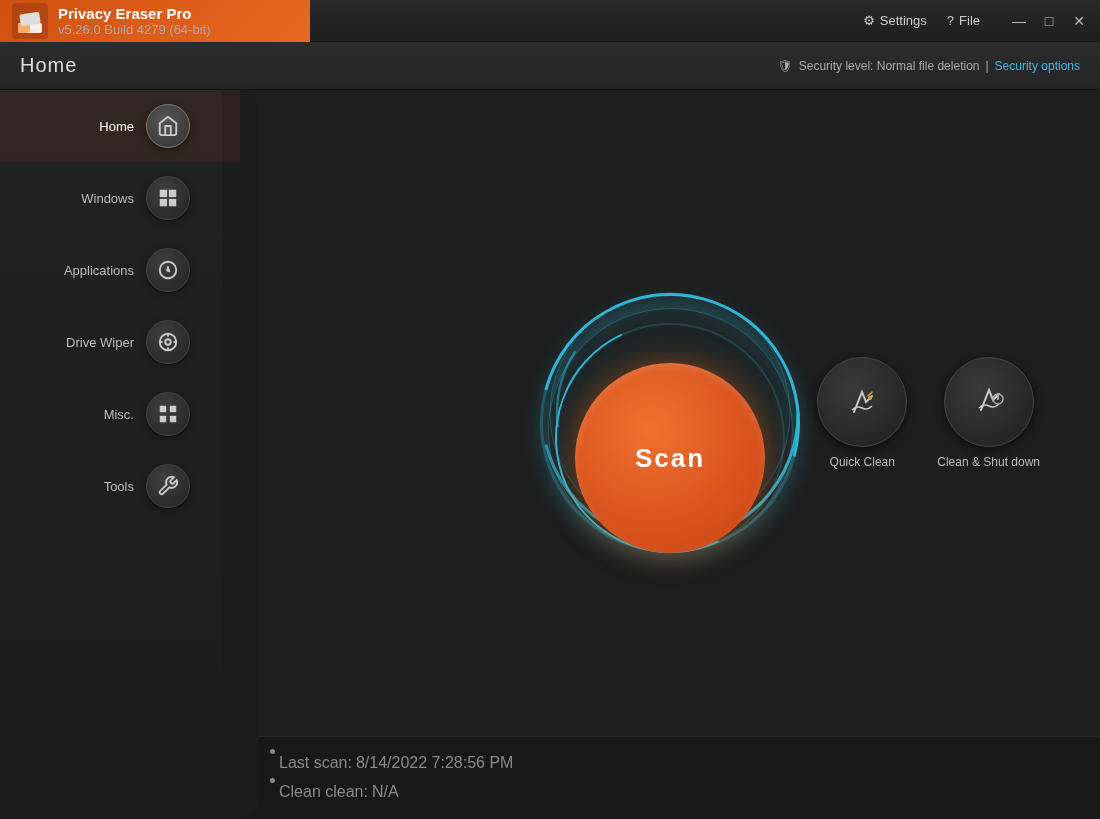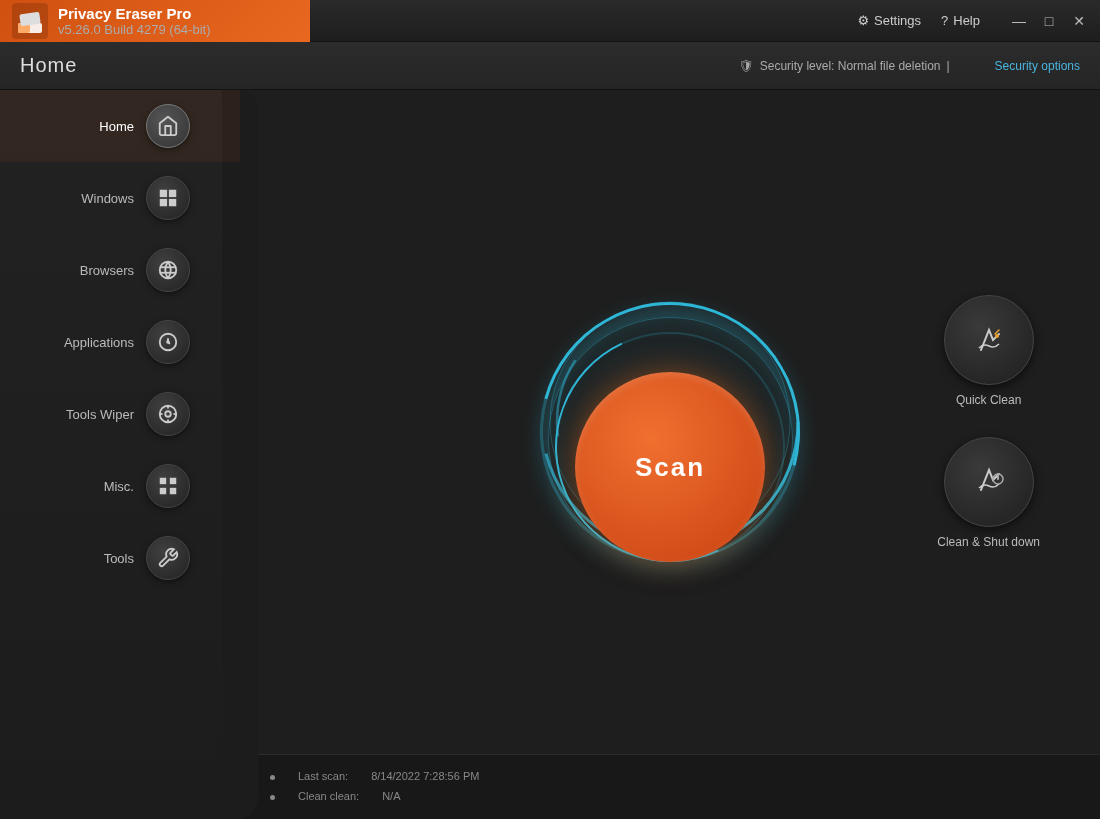--- a/index.html
+++ b/index.html
@@ -92,21 +92,20 @@
       display: flex;
       align-items: center;
       gap: 6px;
       font-size: 12px;
       color: #aaa;
     }
     #security-options-link {
       color: #4ab4e0;
       cursor: pointer;
       text-decoration: none;
-      margin-left: 39px;
     }
 
     
     #main-layout {
       display: flex;
       height: calc(819px - 42px - 48px);
     }
 
     
     #sidebar {
@@ -244,21 +243,21 @@
       transition: transform 0.1s;
     }
 
     
     #action-buttons {
       position: absolute;
       right: 60px;
       top: 50%;
       transform: translateY(-50%);
       display: flex;
-      flex-direction: column;
+      flex-direction: row;
       gap: 30px;
       align-items: center;
     }
     .action-btn-wrapper {
       display: flex;
       flex-direction: column;
       align-items: center;
       gap: 8px;
     }
     .action-btn {
@@ -283,26 +282,25 @@
       text-align: center;
     }
 
     
     #status-bar {
       padding: 12px 30px;
       background: rgba(0,0,0,0.2);
       border-top: 1px solid #2a2a2a;
     }
     .status-line {
-      font-size: 11px;
+      font-size: 16px;
       color: #888;
       line-height: 1.8;
       display: flex;
-      align-items: center;
-      gap: 23px;
+      gap: 4px;
     }
     .status-dot {
       width: 5px;
       height: 5px;
       border-radius: 50%;
       background: #888;
       flex-shrink: 0;
     }
 
     
@@ -338,21 +336,21 @@
     </div>
   </div>
   <div style="flex:1"></div>
   <div id="titlebar-controls">
     <button class="titlebar-btn">
       <span>⚙</span>
       <span>Settings</span>
     </button>
     <button class="titlebar-btn">
       <span>?</span>
-      <span>Help</span>
+      <span>File</span>
     </button>
     <div class="win-controls">
       <button class="win-ctrl">—</button>
       <button class="win-ctrl">□</button>
       <button class="win-ctrl close">✕</button>
     </div>
   </div>
 </div>
 
 <div id="headerbar">
@@ -383,43 +381,31 @@
         <div class="nav-icon-circle">
           <svg width="22" height="22" viewBox="0 0 24 24" fill="#ccc">
             <rect x="3" y="3" width="8" height="8"></rect>
             <rect x="13" y="3" width="8" height="8"></rect>
             <rect x="3" y="13" width="8" height="8"></rect>
             <rect x="13" y="13" width="8" height="8"></rect>
           </svg>
         </div>
       </div>
       <div class="nav-item">
-        <span class="nav-item-label">Browsers</span>
-        <div class="nav-icon-circle">
-          <svg width="22" height="22" viewBox="0 0 24 24" fill="none" stroke="#ccc" stroke-width="2">
-            <circle cx="12" cy="12" r="9"></circle>
-            <line x1="3" y1="9" x2="21" y2="9"></line>
-            <line x1="3" y1="15" x2="21" y2="15"></line>
-            <path d="M12 3c-2 3-3 5.5-3 9s1 6 3 9"></path>
-            <path d="M12 3c2 3 3 5.5 3 9s-1 6-3 9"></path>
-          </svg>
-        </div>
-      </div>
-      <div class="nav-item">
         <span class="nav-item-label">Applications</span>
         <div class="nav-icon-circle">
           <svg width="22" height="22" viewBox="0 0 24 24" fill="none" stroke="#ccc" stroke-width="2">
             <circle cx="12" cy="12" r="9"></circle>
             <path d="M12 8v4l2 2"></path>
             <circle cx="12" cy="12" r="1" fill="#ccc"></circle>
           </svg>
         </div>
       </div>
       <div class="nav-item">
-        <span class="nav-item-label">Tools Wiper</span>
+        <span class="nav-item-label">Drive Wiper</span>
         <div class="nav-icon-circle">
           <svg width="22" height="22" viewBox="0 0 24 24" fill="none" stroke="#ccc" stroke-width="2">
             <circle cx="12" cy="12" r="9"></circle>
             <circle cx="12" cy="12" r="3"></circle>
             <line x1="12" y1="3" x2="12" y2="6"></line>
             <line x1="12" y1="18" x2="12" y2="21"></line>
             <line x1="3" y1="12" x2="6" y2="12"></line>
             <line x1="18" y1="12" x2="21" y2="12"></line>
           </svg>
         </div>

